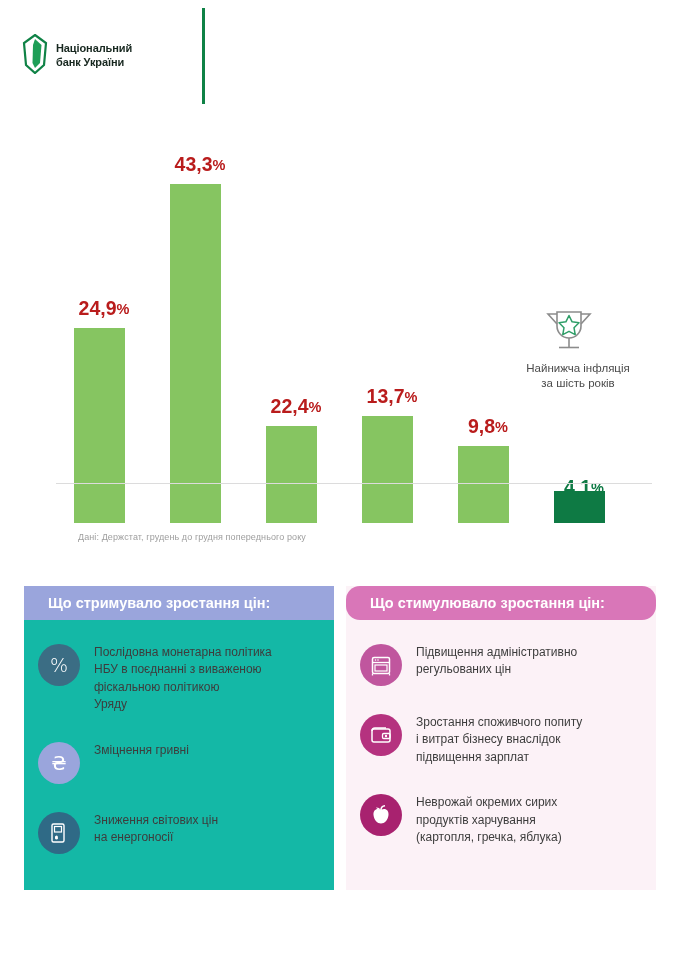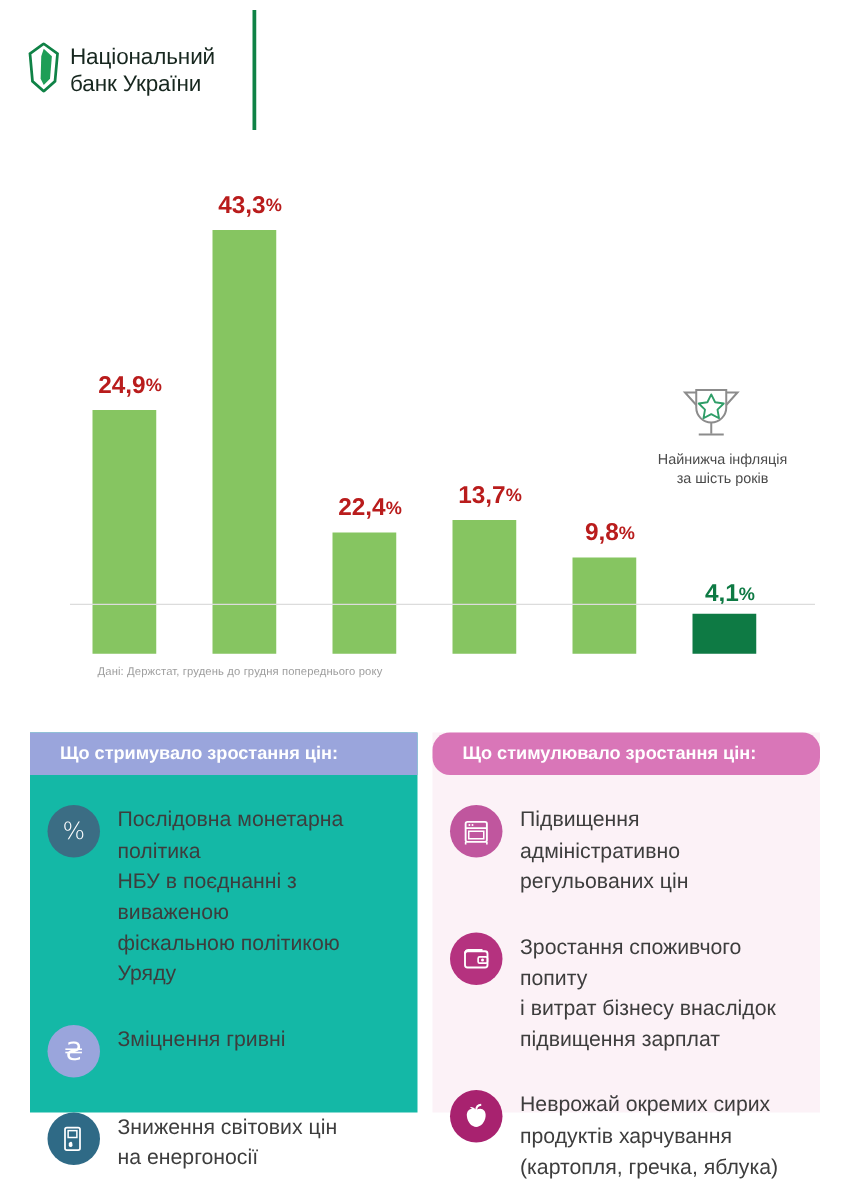--- a/index.html
+++ b/index.html
@@ -24,22 +24,22 @@
     align-items: center;
   }
   #logo-block {
     display: flex;
     align-items: center;
     margin-left: 22px;
     width: 180px;
   }
   #logo-mark { flex: 0 0 auto; margin-right: 8px; }
   #logo-text {
-    font-size: 18px;
-    font-weight: normal;
+    font-size: 11px;
+    font-weight: bold;
     line-height: 1.25;
     color: #17271f;
     letter-spacing: -0.1px;
   }
   #header-divider {
     position: absolute;
     left: 202px; top: 8px;
     width: 3px; height: 96px;
     background: #0f8246;
   }
@@ -162,21 +162,21 @@
     flex: 0 0 auto;
     width: 42px; height: 42px;
     border-radius: 50%;
     display: flex;
     align-items: center;
     justify-content: center;
     margin-right: 14px;
     margin-top: 2px;
   }
   .item-text {
-    font-size: 17px;
+    font-size: 12px;
     line-height: 1.45;
     color: #3d3d3d;
     padding-top: 2px;
     white-space: pre-line;
   }
   .ic-pct {
     font-size: 19px;
     font-weight: 300;
     color: #ffffff;
     font-family: "DejaVu Sans", sans-serif;
@@ -223,21 +223,21 @@
       <div class="bar-group" style="left: 288px;">
         <div class="bar" style="height: 107px; background: rgb(134, 197, 97);"></div>
         <div class="bar-value" style="bottom: 115px;"><span>13,7</span><span class="pct">%</span></div>
       </div>
       <div class="bar-group" style="left: 384px;">
         <div class="bar" style="height: 77px; background: rgb(134, 197, 97);"></div>
         <div class="bar-value" style="bottom: 85px;"><span>9,8</span><span class="pct">%</span></div>
       </div>
       <div class="bar-group" style="left: 480px;">
         <div class="bar highlight" style="height: 32px; background: rgb(14, 122, 68);"></div>
-        <div class="bar-value highlight" style="bottom: 36px; margin-top: 20px;"><span>4,1</span><span class="pct">%</span></div>
+        <div class="bar-value highlight" style="bottom: 24px; margin-top: 20px;"><span>4,1</span><span class="pct">%</span></div>
       </div>
     </div>
 <div class="bar-label" style="left: 56px;">2014</div>
     <div class="bar-label" style="left: 152px;">2015</div>
     <div class="bar-label" style="left: 248px;">2016</div>
     <div class="bar-label" style="left: 344px;">2017</div>
     <div class="bar-label" style="left: 440px;">2018</div>
     <div class="bar-label" style="left: 536px;">2019</div>
   </div>
 <div id="axis-line"></div>

